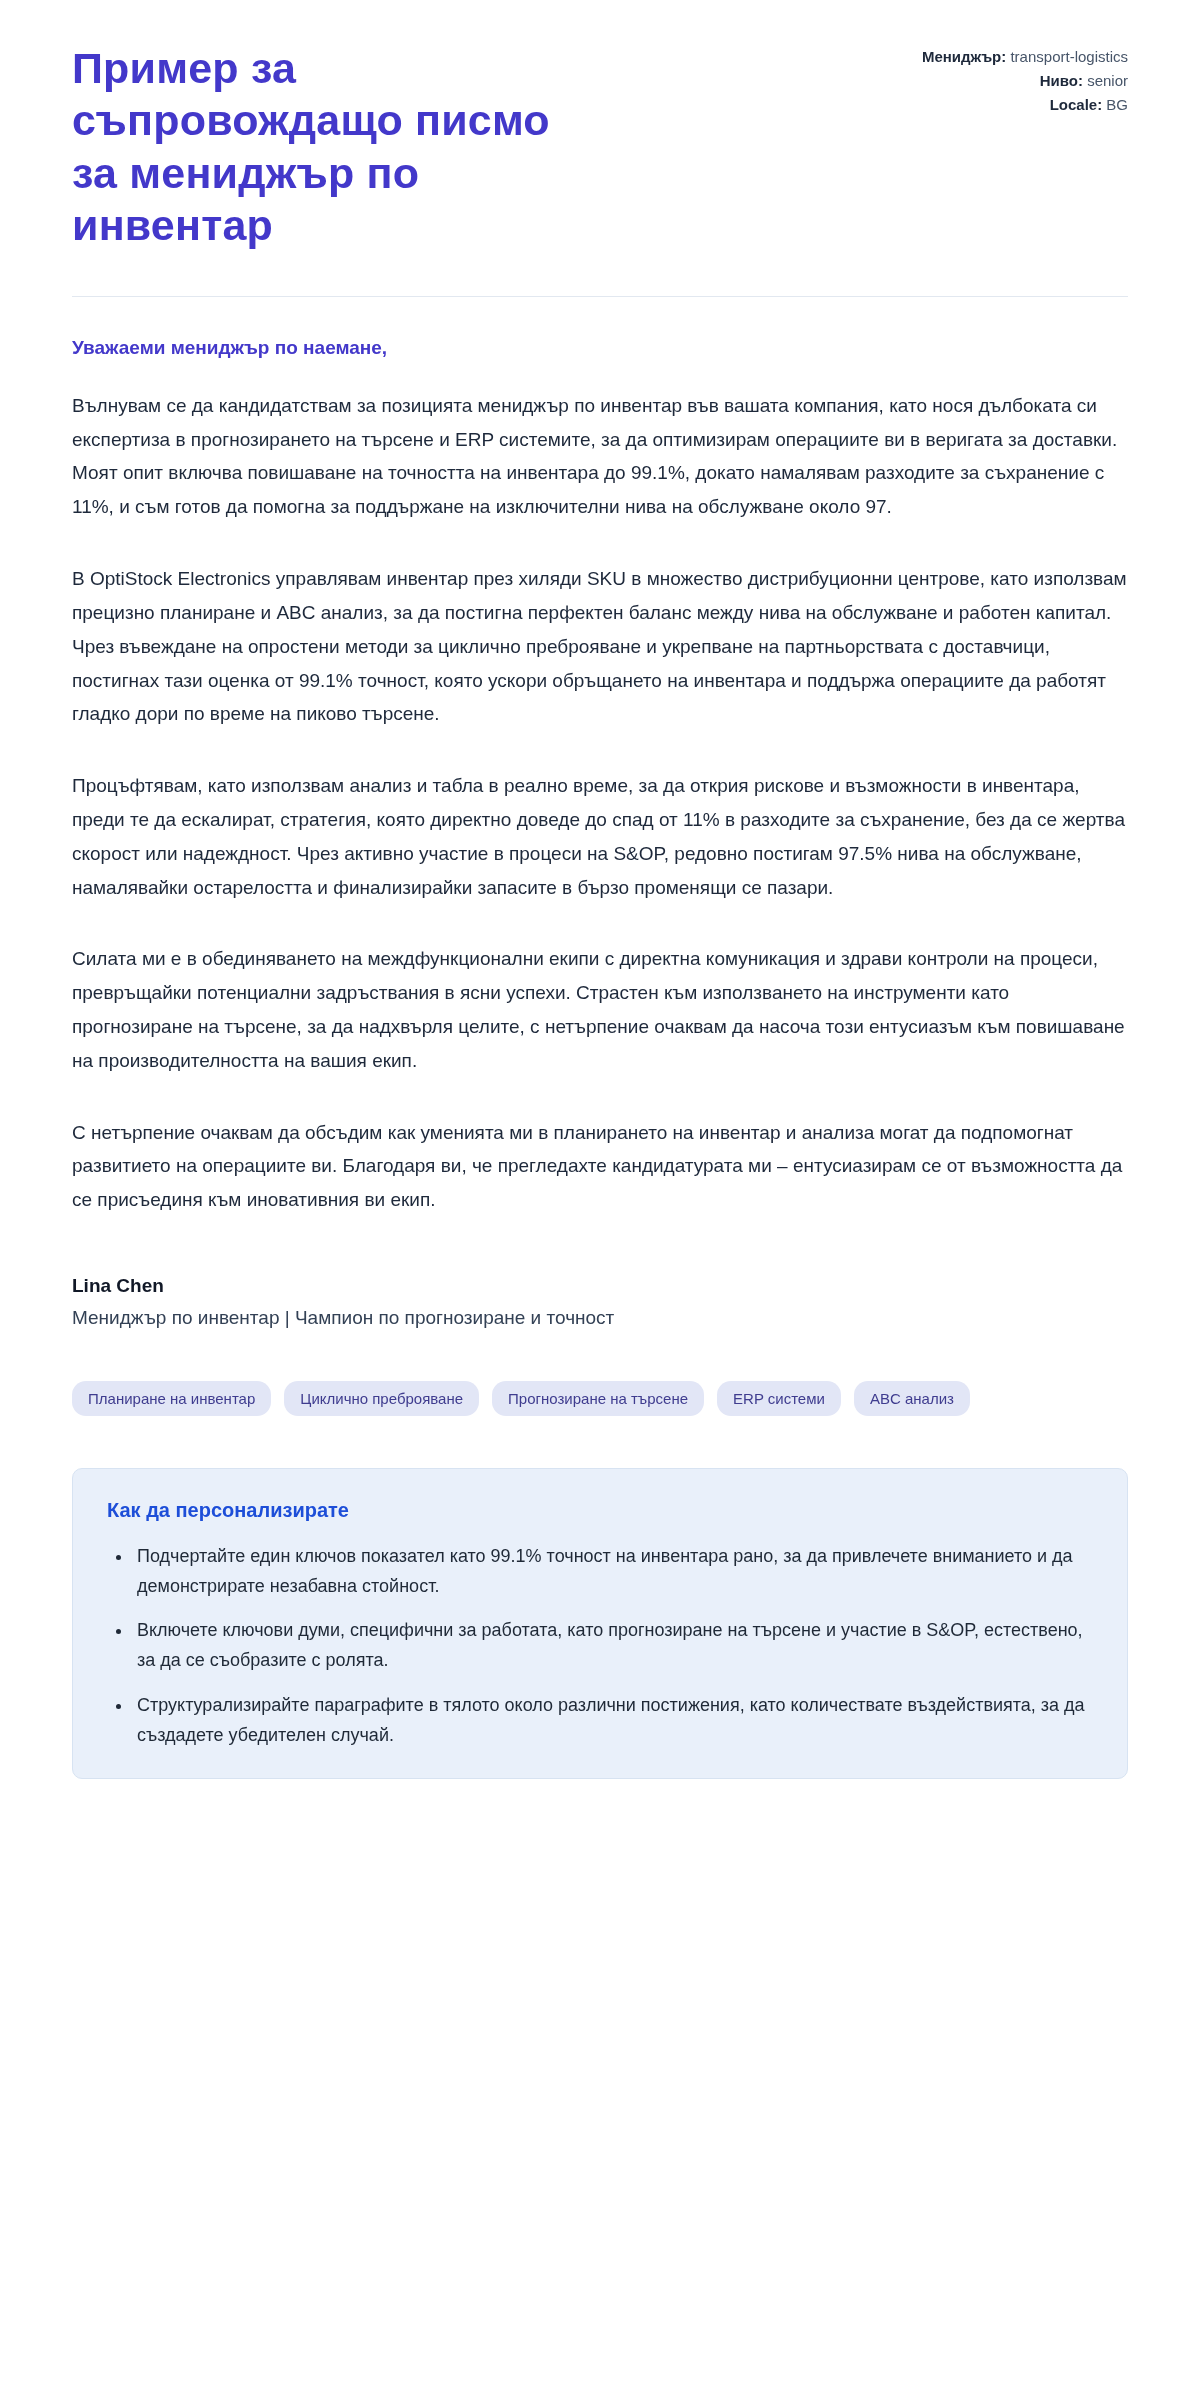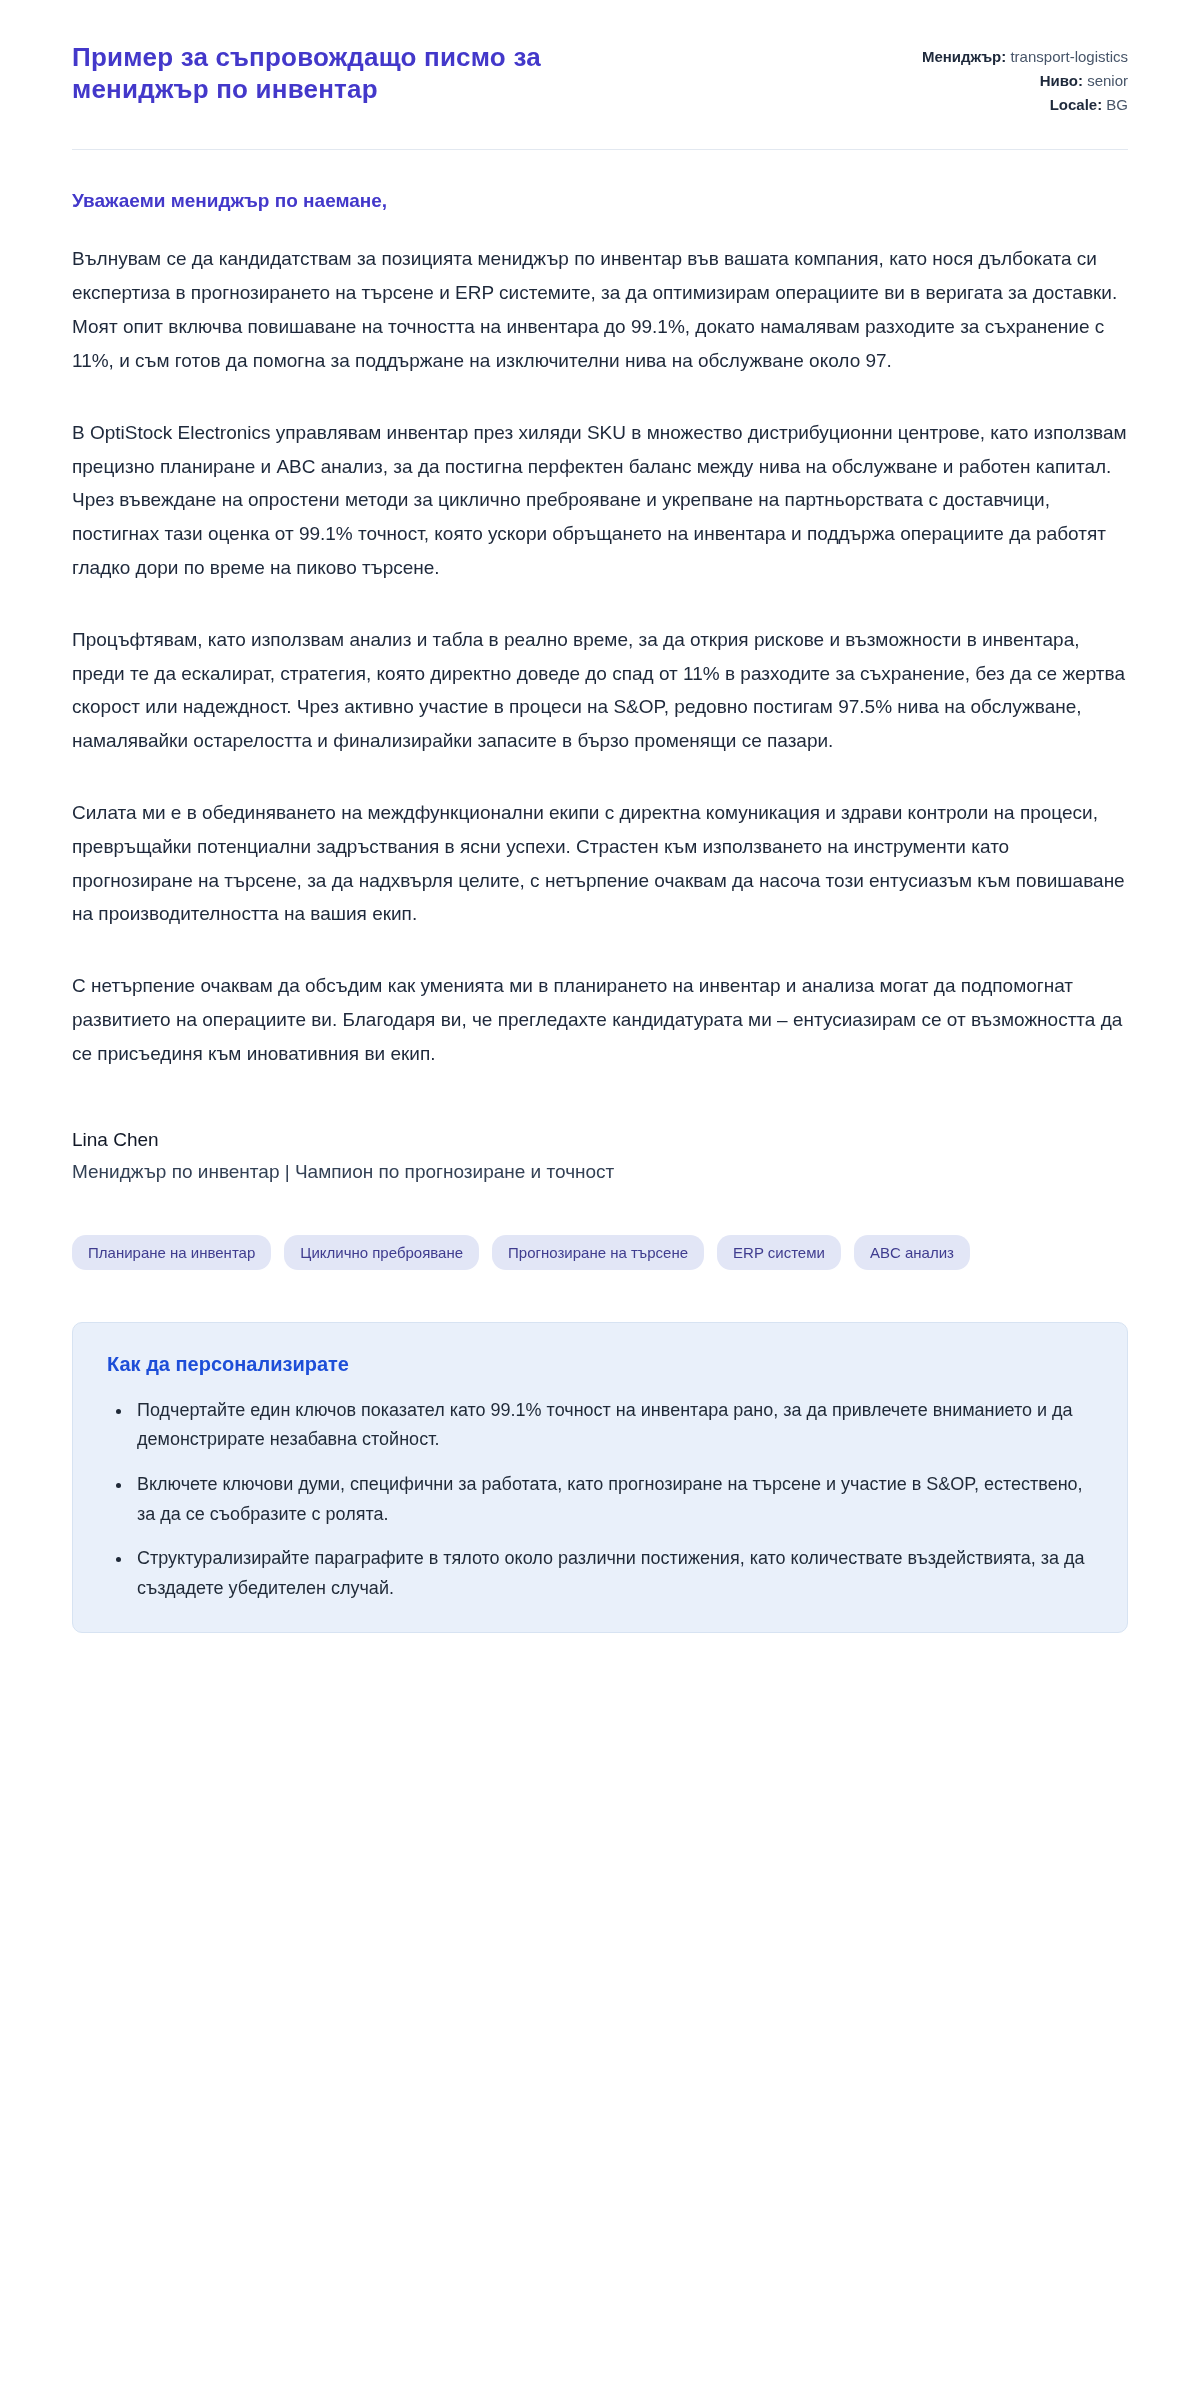--- a/index.html
+++ b/index.html
@@ -12,21 +12,21 @@
     color: #1e293b;
     -webkit-font-smoothing: antialiased;
   }
   .page { padding: 42px 72px 60px 72px; }
 
   
   .header { display: flex; justify-content: space-between; align-items: flex-start; gap: 40px; }
   .header-left { max-width: 520px; }
   .page-title {
     color: #4338ca;
-    font-size: 26px;
+    font-size: 43px;
     font-weight: 700;
     line-height: 1.22;
     letter-spacing: 0.2px;
     margin-bottom: 14px;
   }
   .page-subtitle {
     color: #1e293b;
     font-size: 21px;
     font-weight: 700;
     line-height: 1.4;
@@ -59,21 +59,21 @@
     margin-bottom: 30px;
   }
   .letter p.body-paragraph {
     font-size: 19px;
     line-height: 1.78;
     color: #1e293b;
     margin-bottom: 38px;
     max-width: 1060px;
   }
   .signature { margin-top: 58px; }
-  .signature-name { font-size: 19px; font-weight: 400; color: #111827; }
+  .signature-name { font-size: 19px; font-weight: 700; color: #111827; }
   .signature-title { font-size: 19px; color: #334155; margin-top: 10px; }
 
   
   .tags {
     margin-top: 52px;
     display: flex;
     flex-wrap: wrap;
     gap: 13px;
     max-width: 1060px;
   }

